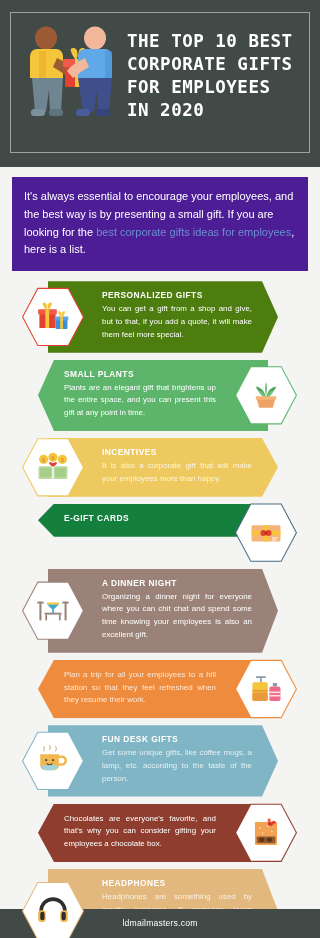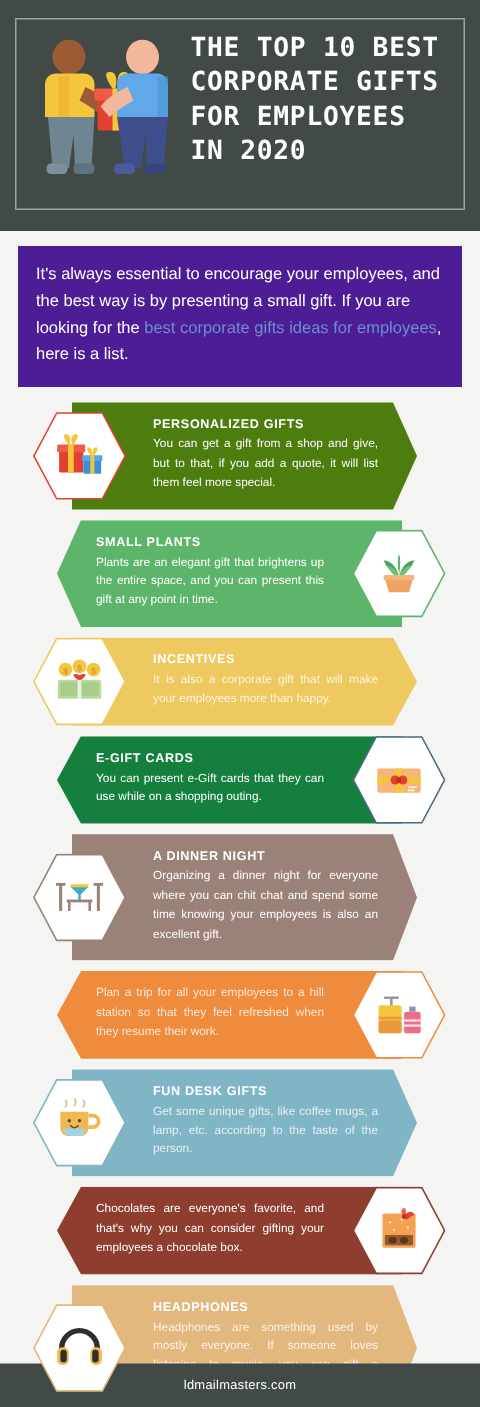--- a/index.html
+++ b/index.html
@@ -18,22 +18,22 @@
 
   
   .header {
     background: #414a46;
     padding: 12px 10px 14px 10px;
     position: relative;
   }
   .header-frame {
     border: 1px solid #9aa39e;
     display: flex;
-    align-items: flex-start;
-    padding: 8px 6px 8px 6px;
+    align-items: center;
+    padding: 8px 6px 21px 6px;
     min-height: 118px;
     box-sizing: border-box;
   }
   .header-illus {
     width: 108px;
     flex: 0 0 108px;
     height: 110px;
     position: relative;
   }
   .header-title {
@@ -193,21 +193,21 @@
   <div class="intro">
     <span>It's always essential to encourage your employees, and the best way is by presenting a small gift. If you are looking for the </span><span class="link">best corporate gifts ideas for employees</span><span>, here is a list.</span>
   </div>
 </div>
 
 <div class="list" id="list">
     <div class="item left">
     <div class="banner" style="background:#4d7c0f">
       <div class="banner-inner">
         <div class="b-title">PERSONALIZED GIFTS</div>
-        <div class="b-desc">You can get a gift from a shop and give, but to that, if you add a quote, it will list them feel more special.</div>
+        <div class="b-desc">You can get a gift from a shop and give, but to that, if you add a quote, it will make them feel more special.</div>
       </div>
     </div>
     <div class="hexbadge">
       <div class="hexborder" style="background:#e2412f"></div>
       <div class="hexbg2"></div>
       <div class="glyph">
           <svg viewBox="0 0 40 40" width="34" height="34">
       <rect x="4" y="16" width="19" height="17" rx="1" fill="#e2412f"></rect>
       <rect x="2.5" y="11" width="22" height="6" rx="1" fill="#ef5b47"></rect>
       <rect x="11" y="11" width="4.5" height="22" fill="#f5c53b"></rect>
@@ -269,21 +269,20 @@
       <path d="M18.5 19 q-6 -5 -1 -4.5 q4 0.6 3 4.5z" fill="#e2412f"></path>
       <path d="M21.5 19 q6 -5 1 -4.5 q-4 0.6 -3 4.5z" fill="#e2412f"></path>
     </svg>
         </div>
     </div>
     </div>
     <div class="item right">
     <div class="banner" style="background:#15803d">
       <div class="banner-inner">
         <div class="b-title">E-GIFT CARDS</div>
-        <div class="b-desc">You can present e-Gift cards that they can use while on a shopping outing.</div>
       </div>
     </div>
     <div class="hexbadge">
       <div class="hexborder" style="background:#4a6b80"></div>
       <div class="hexbg2"></div>
       <div class="glyph">
           <svg viewBox="0 0 40 40" width="34" height="34">
       <rect x="3" y="11" width="34" height="19" rx="1.5" fill="#f5b478"></rect>
       <rect x="17" y="11" width="6" height="19" fill="#f5c53b"></rect>
       <rect x="3" y="17.5" width="34" height="5" fill="#f5c53b"></rect>

